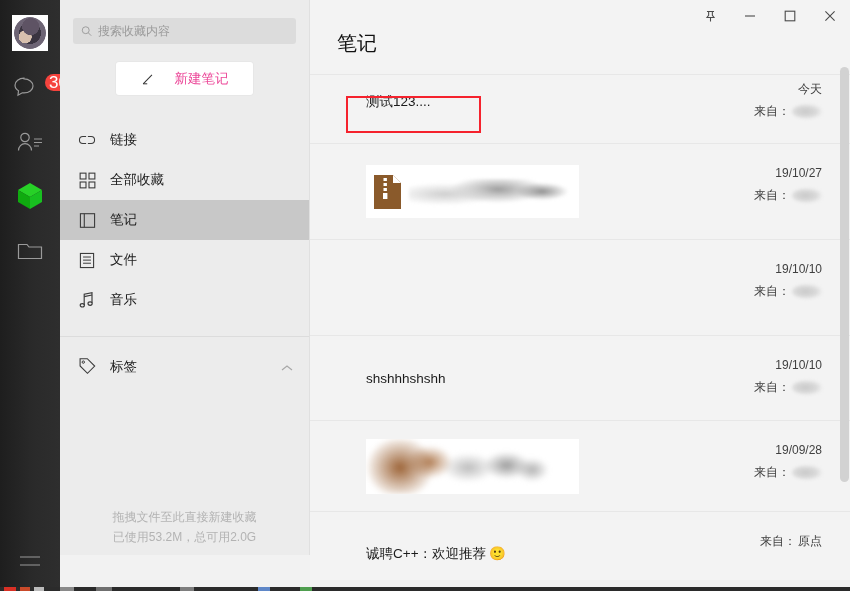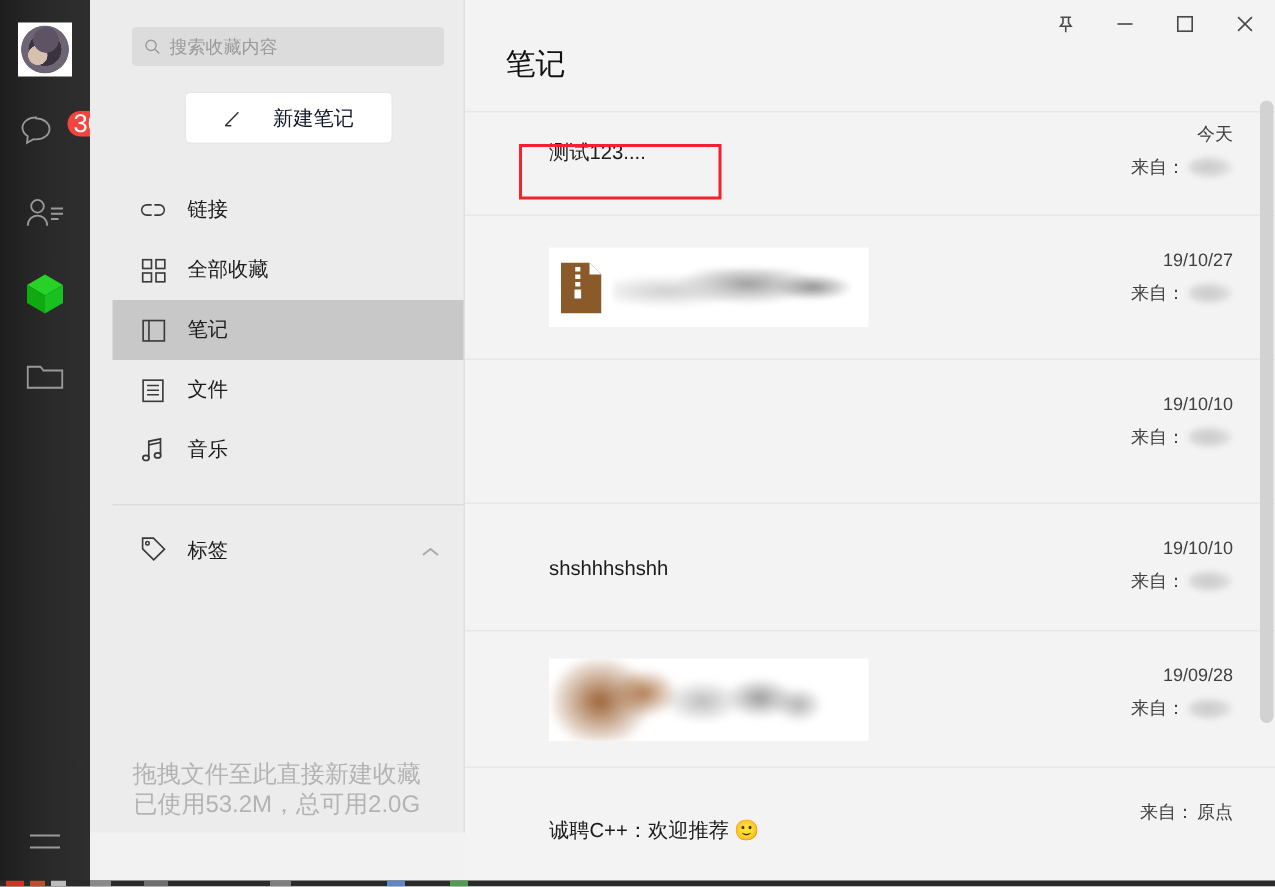--- a/index.html
+++ b/index.html
@@ -55,21 +55,20 @@
     position: absolute; left: 0; bottom: 18px; width: 60px; height: 24px;
     display: flex; align-items: center; justify-content: center;
   }
 
   
   .nav {
     width: 250px; flex: 0 0 250px; height: 555px;
     background: #ececec;
     position: relative;
     border-right: 1px solid #e0e0e0;
-    padding-left: 15px;
   }
   .search-wrap { padding: 18px 13px 0 13px; }
   .search-box {
     height: 26px;
     background: #dcdcdc;
     border-radius: 3px;
     display: flex; align-items: center;
     padding: 0 8px;
     gap: 6px;
   }
@@ -83,21 +82,21 @@
 
   .newnote-wrap { padding: 18px 0 0 0; display: flex; justify-content: center; }
   .newnote-btn {
     width: 137px; height: 33px;
     background: #ffffff;
     border: none;
     border-radius: 3px;
     display: flex; align-items: center; justify-content: center;
     gap: 20px;
     cursor: pointer;
-    font-size: 13.5px; color: #0f172a;
+    font-size: 13.5px; color: #ec4899;
     font-family: "Liberation Sans", sans-serif;
     box-shadow: 0 0 0 1px rgba(0,0,0,0.02);
   }
 
   .nav-list { margin-top: 25px; }
   .nav-item {
     height: 40px;
     display: flex; align-items: center;
     padding-left: 18px;
     gap: 14px;
@@ -120,21 +119,21 @@
     gap: 14px;
     cursor: pointer;
     font-size: 13.5px; color: #1b1b1b;
   }
   .tag-row .chev { margin-left: auto; }
 
   .nav-footer {
     position: absolute; left: 0; right: 0; bottom: 8px;
     text-align: center;
     color: #b3b3b3;
-    font-size: 16px;
+    font-size: 12px;
     line-height: 20px;
   }
 
   
   .content {
     flex: 1 1 auto; height: 591px;
     background: #f3f3f3;
     position: relative;
   }
   .titlebar {

